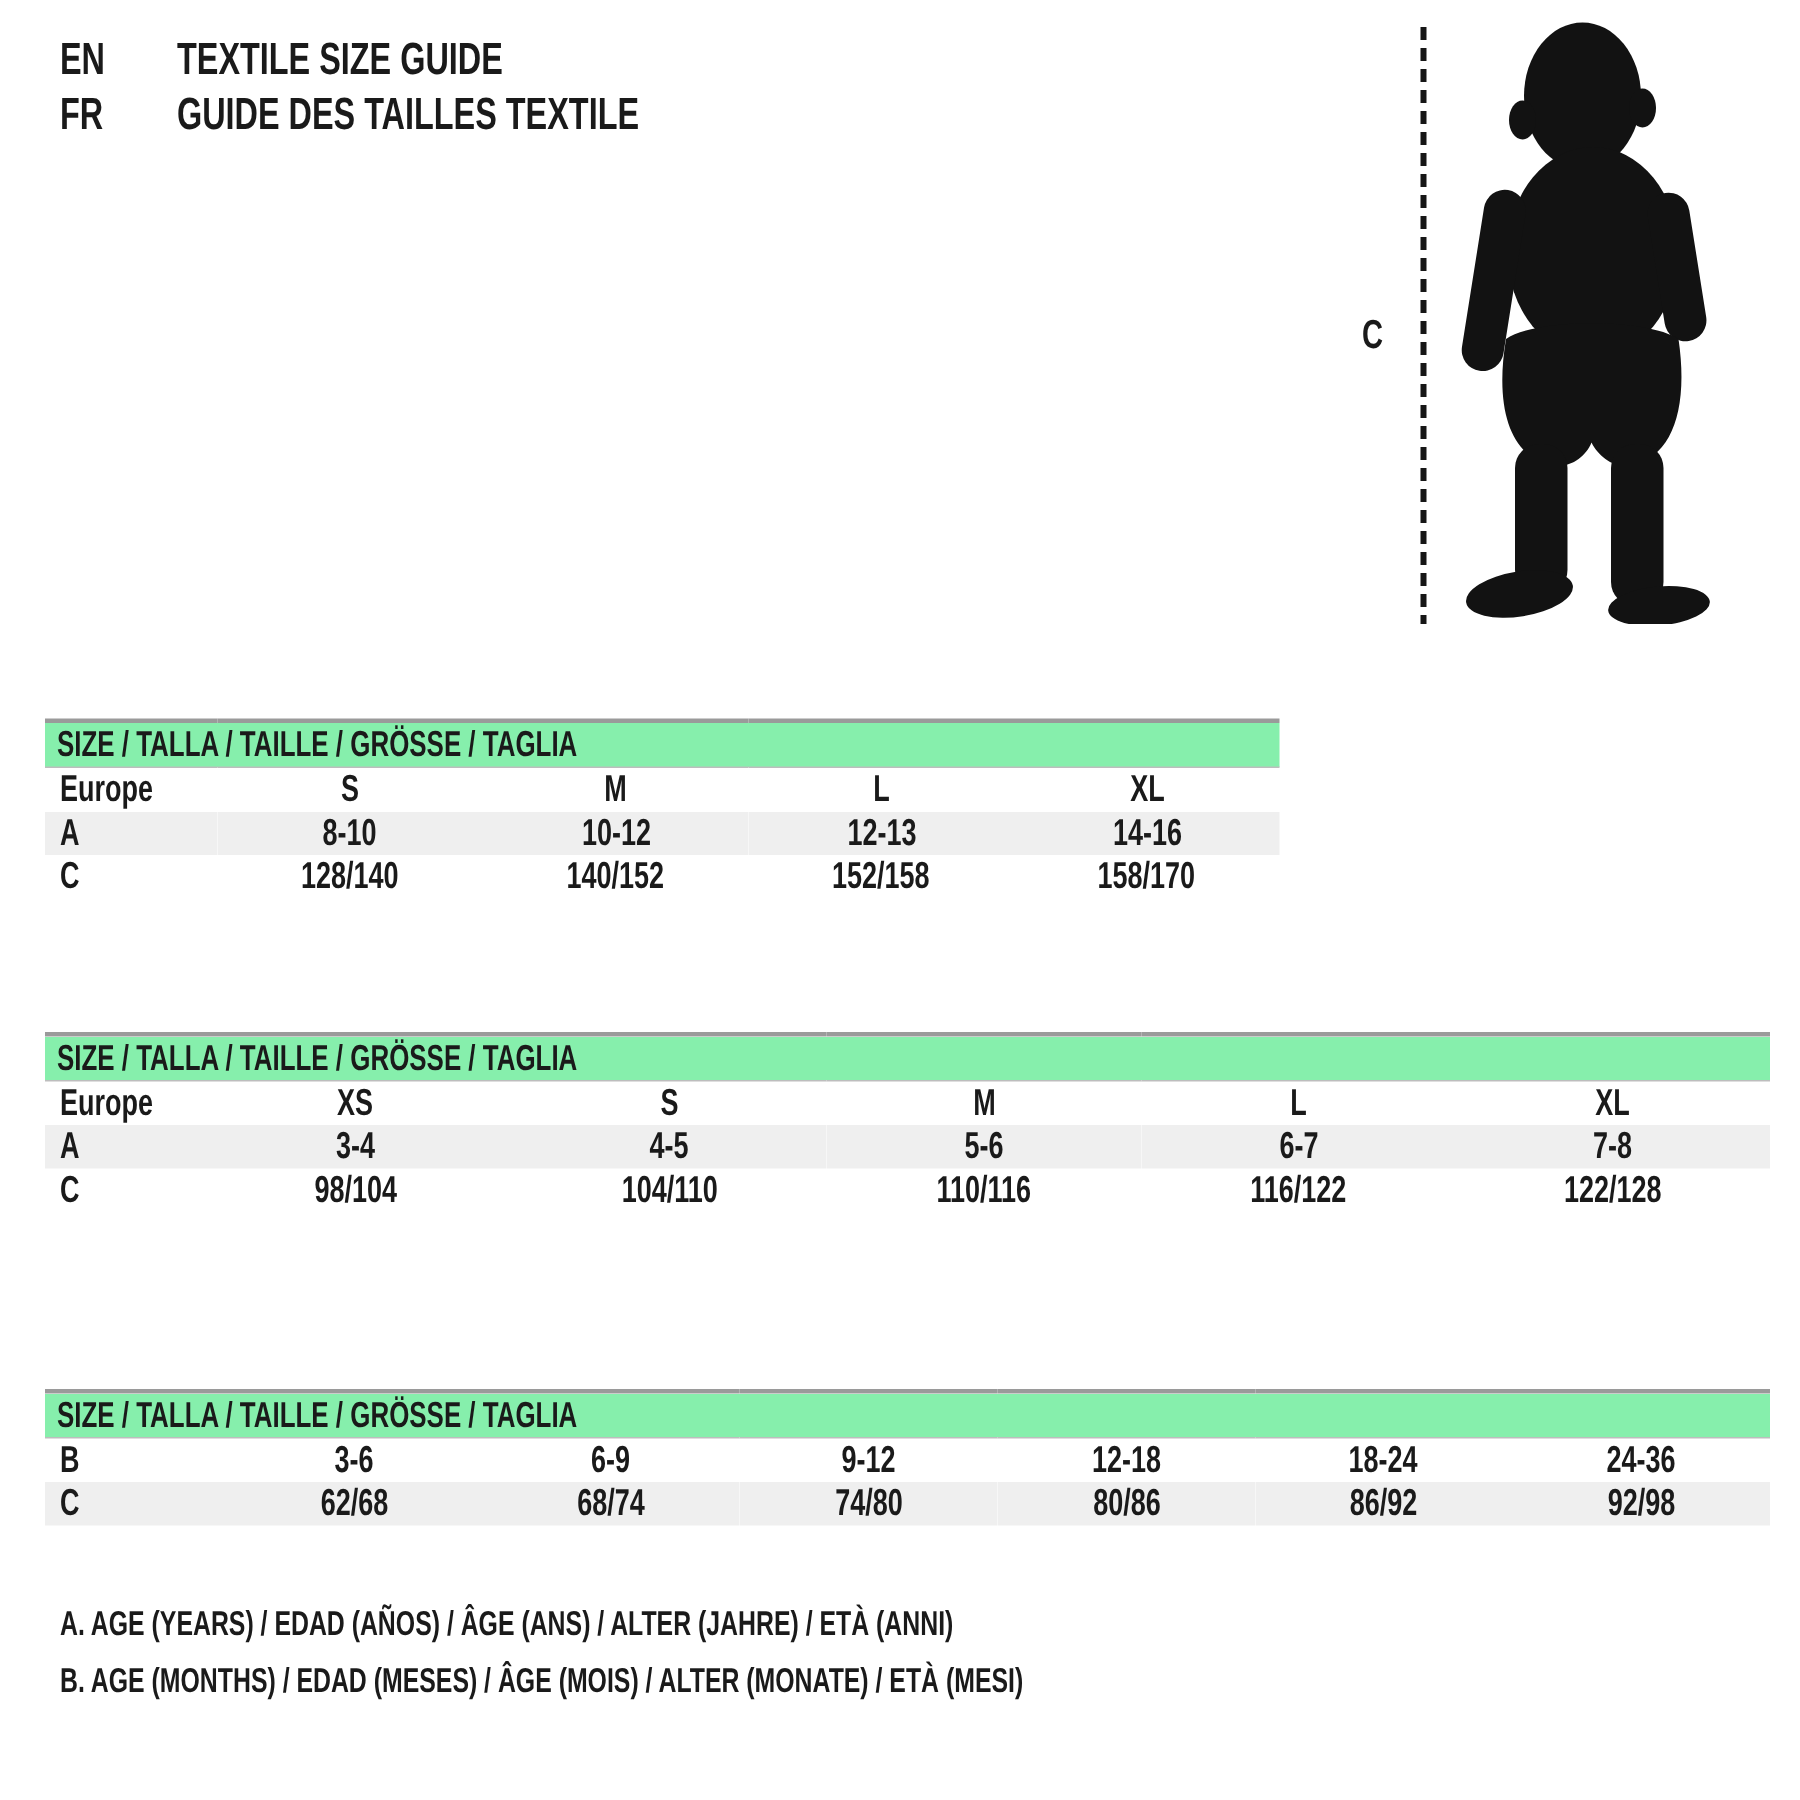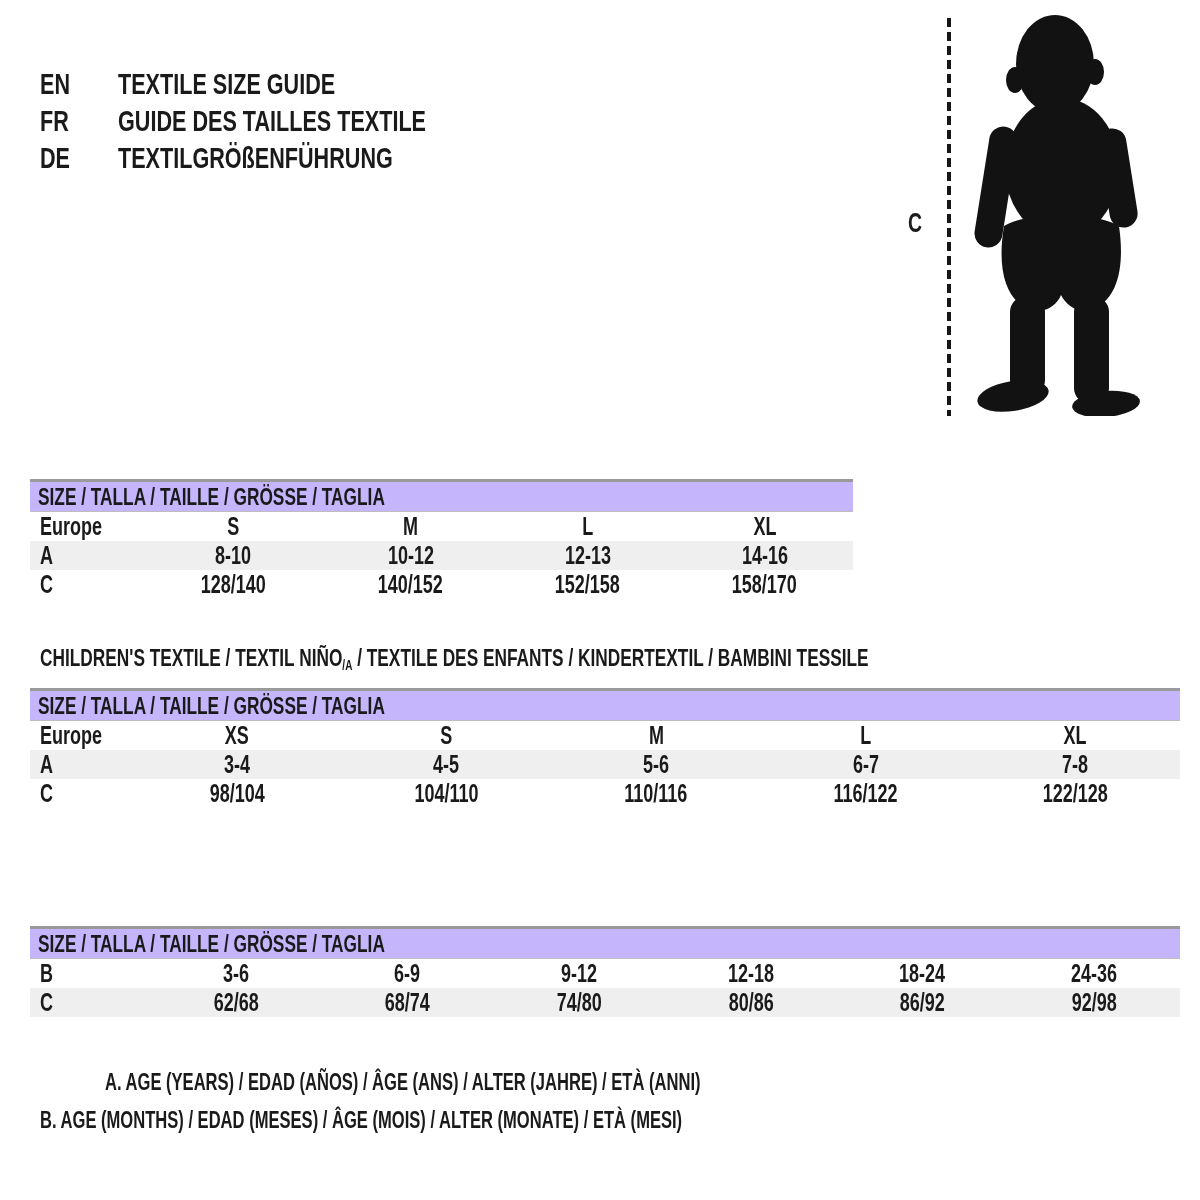--- a/index.html
+++ b/index.html
@@ -6,21 +6,21 @@
   .page {
     position:relative; width:1200px; height:1200px; background:#ffffff;
     color:#1a1a1a; font-family:"Liberation Sans", sans-serif; overflow:hidden;
     font-weight:700;
   }
   
   .cx  { display:inline-block; transform:scaleX(0.72); transform-origin:0 50%; white-space:nowrap; }
   .cxc { display:inline-block; transform:scaleX(0.72); transform-origin:50% 50%; white-space:nowrap; }
 
   
-  .lang-block { position:absolute; left:40px; top:21px;margin-top:44px; }
+  .lang-block { position:absolute; left:40px; top:21px; }
   .lang-row   { height:37px; line-height:37px; font-size:30px; }
   .lang-code  { display:inline-block; width:78px; vertical-align:top; }
 
   
   .height-line {
     position:absolute; left:947px; top:18px; width:4px; height:398px;
     background:repeating-linear-gradient(to bottom, #161616 0 9px, transparent 9px 14px);
   }
   .height-label { position:absolute; left:908px; top:208px; font-size:27px; }
   .baby-svg { position:absolute; left:958px; top:6px; }
@@ -31,49 +31,46 @@
   #junior-title   { top:433px; }
   #children-title { top:640px; }
   #babies-title   { top:845px; }
   .subA { font-size:0.58em; vertical-align:-0.28em; }
 
   
   table.sg { position:absolute; border-collapse:collapse; table-layout:fixed; font-size:25px; }
   .sg td { padding:0; text-align:center; height:20px; vertical-align:middle; overflow:hidden; }
   .sg td.lbl { text-align:left; padding-left:10px; }
   .sg tr.band td {
-    background:#c4b5fd; border-top:3px solid #9a9a9a; border-bottom:1px solid #bdbdbd;
+    background:#86efac; border-top:3px solid #9a9a9a; border-bottom:1px solid #bdbdbd;
     height:29px; text-align:left; padding-left:8px; font-size:24px;
   }
   .sg tr.shaded td { background:#efefef; }
   #t-junior   { left:30px; top:479px; width:823px;  }
   #t-children { left:30px; top:688px; width:1150px; }
   #t-babies   { left:30px; top:926px; width:1150px; }
   #t-junior   col.c0 { width:115px; }
   #t-children col.c0 { width:102px; }
   #t-babies   col.c0 { width:120px; }
 
   
   .legend { position:absolute; left:40px; top:1063px; font-size:23px; }
-  .legend-line { height:38px; line-height:38px;text-align:right; }
+  .legend-line { height:38px; line-height:38px; }
 </style>
 </head>
 <body>
 
 <div class="page">
 
   <div class="lang-block">
     <div class="lang-row">
       <span class="lang-code"><span class="cx">EN</span></span><span class="cx">TEXTILE SIZE GUIDE</span>
     </div>
     <div class="lang-row">
       <span class="lang-code"><span class="cx">FR</span></span><span class="cx">GUIDE DES TAILLES TEXTILE</span>
-    </div>
-    <div class="lang-row">
-      <span class="lang-code"><span class="cx">DE</span></span><span class="cx">TEXTILGRÖßENFÜHRUNG</span>
     </div>
   </div>
 
   <div class="height-line"></div>
   <div class="height-label"><span class="cx">C</span></div>
   <svg class="baby-svg" width="190" height="410" viewBox="0 0 190 410" aria-hidden="true">
     <ellipse cx="97" cy="58" rx="39" ry="49"></ellipse>
     <ellipse cx="57" cy="74" rx="9" ry="13"></ellipse>
     <ellipse cx="137" cy="66" rx="9" ry="13"></ellipse>
     <ellipse cx="104" cy="162" rx="57" ry="70"></ellipse>
@@ -115,23 +112,20 @@
       <tr>
         <td class="lbl"><span class="cx">C</span></td>
         <td><span class="cxc">128/140</span></td>
         <td><span class="cxc">140/152</span></td>
         <td><span class="cxc">152/158</span></td>
         <td><span class="cxc">158/170</span></td>
       </tr>
     </tbody>
   </table>
 
-  <div class="sec-title" id="children-title">
-    <span class="cx"><span>CHILDREN'S TEXTILE / TEXTIL NIÑO</span><span class="subA">/A</span><span> / TEXTILE DES ENFANTS / KINDERTEXTIL / BAMBINI TESSILE</span></span>
-  </div>
   <table class="sg" id="t-children">
     <colgroup>
         <col class="c0">
         <col>
         <col>
         <col>
         <col>
         <col>
       </colgroup>
     <tbody>

